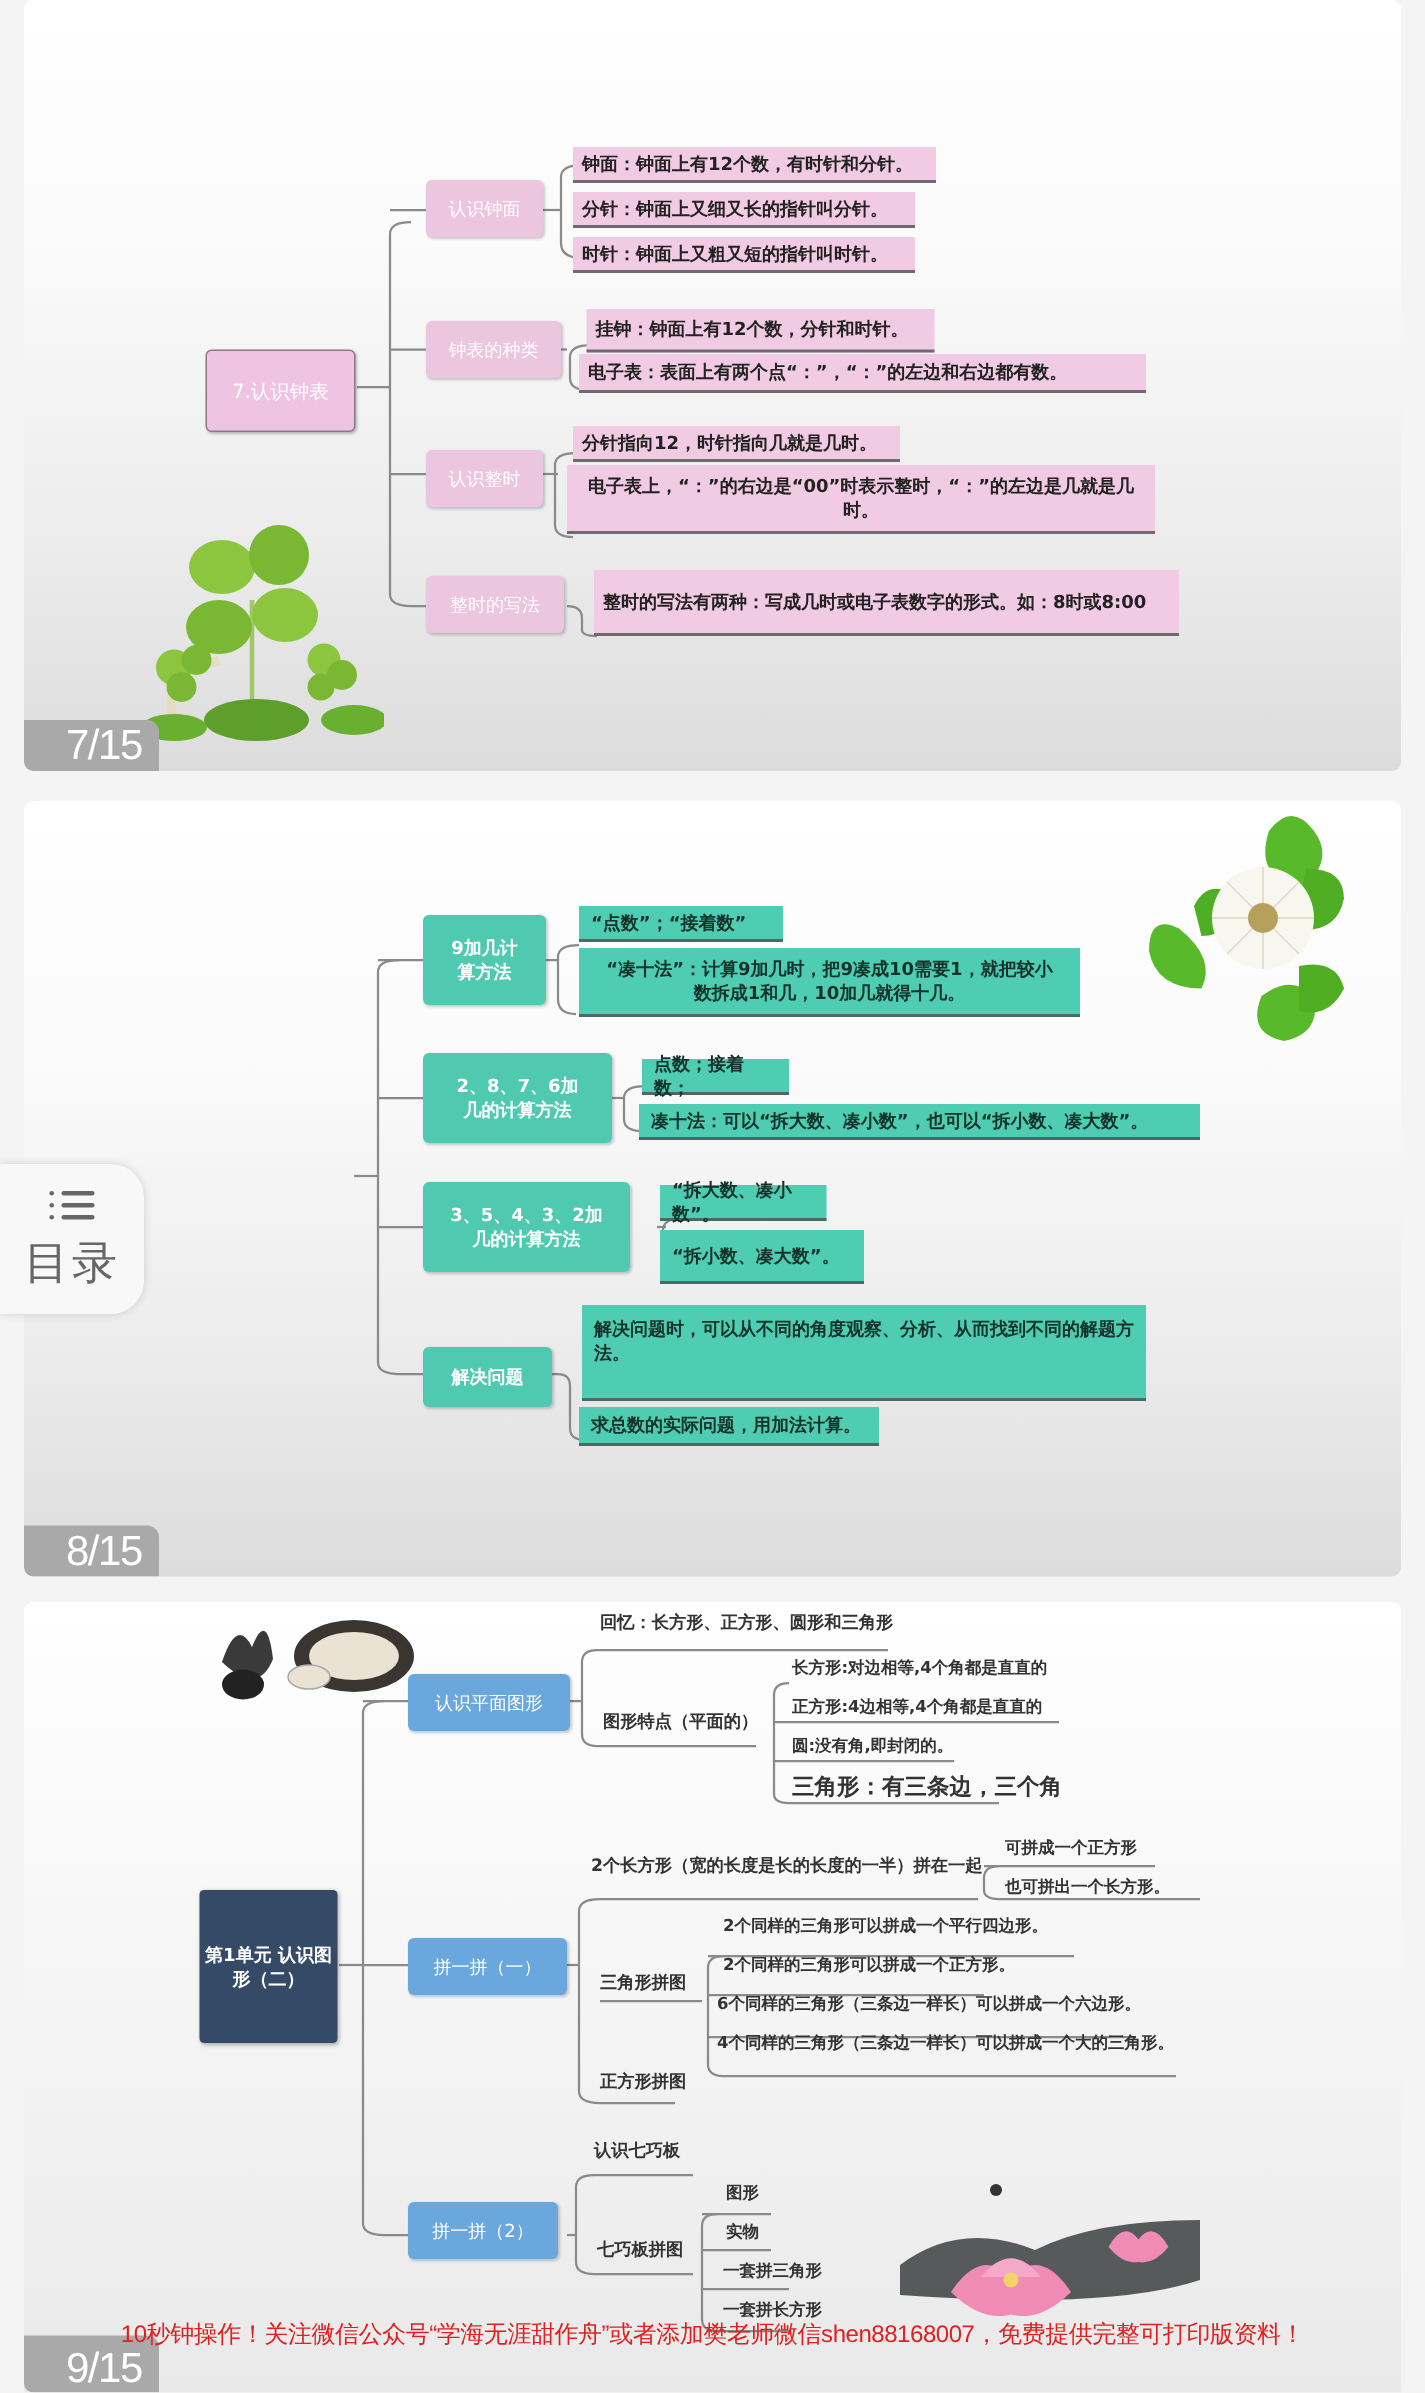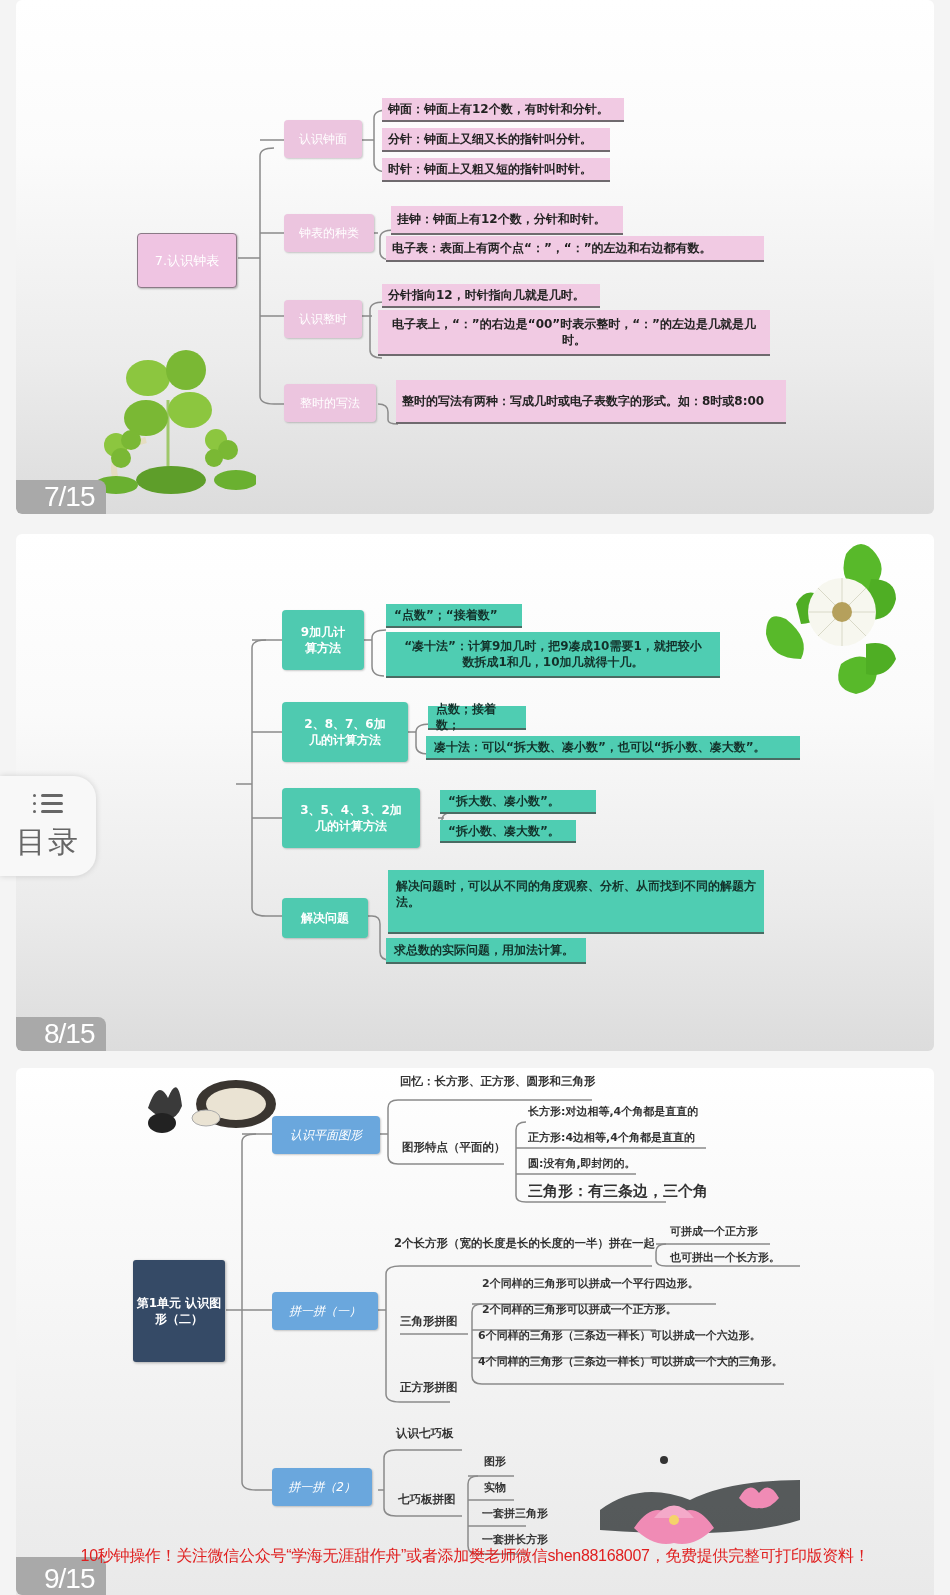--- a/index.html
+++ b/index.html
@@ -17,21 +17,21 @@
   .node { position: absolute; display: flex; align-items: center; justify-content: center; text-align: center; border-radius: 4px; }
   .pink-root { background: #efc4e2; border: 1px solid #8a7a86; color: #fff; font-size: 13px; box-shadow: 1px 1px 2px rgba(0,0,0,.25); }
   .pink-mid { background: #ecc5df; color: #fff; font-size: 12px; box-shadow: 1px 1px 2px rgba(0,0,0,.2); }
   .pink-leaf { position: absolute; background: #f1cae3; color: #222; font-size: 12px; font-weight: bold; padding: 0 6px; display: flex; align-items: center; border-bottom: 2px solid #6f6a6e; }
 
   .teal-root { background: #4ecdb0; border: 1px solid #3a8f7e; color: #fff; font-size: 12px; box-shadow: 1px 1px 2px rgba(0,0,0,.25); }
   .teal-mid { background: #4fcab0; color: #fff; font-size: 12px; font-weight: bold; box-shadow: 1px 1px 2px rgba(0,0,0,.2); line-height: 16px; }
   .teal-leaf { position: absolute; background: #4fcdb2; color: #13322b; font-size: 12px; font-weight: bold; padding: 0 8px; display: flex; align-items: center; border-bottom: 2px solid #4a6b63; line-height: 16px; }
 
   .navy-root { background: #354a66; color: #fff; font-size: 12px; font-weight: bold; line-height: 16px; border-radius: 3px; box-shadow: 1px 1px 3px rgba(0,0,0,.3); }
-  .blue-mid { background: #6aa7dd; color: #fff; font-size: 12px; box-shadow: 1px 1px 2px rgba(0,0,0,.2); font-style: italic; }
+  .blue-mid { background: #6aa7dd; color: #fff; font-size: 12px; box-shadow: 1px 1px 2px rgba(0,0,0,.2); }
   .txt { position: absolute; color: #333; font-size: 11.5px; font-weight: bold; white-space: nowrap; padding: 0 4px 3px 4px; border-bottom: 1.5px solid #8b8b8b; }
   .txt.nb { border-bottom: none; }
 
   svg.lines { position: absolute; left: 0; top: 0; pointer-events: none; }
   svg.lines path { fill: none; stroke: #8a8a8a; stroke-width: 1.5; }
 
   .toc { position: absolute; left: 0; top: 776px; width: 96px; height: 100px; background: #f8f8f8; border-radius: 0 22px 22px 0; box-shadow: 0 0 6px rgba(0,0,0,.15); display: flex; flex-direction: column; align-items: center; justify-content: center; }
   .toc-lines { width: 30px; }
   .toc-lines div { height: 3px; background: #666; margin: 5px 0 5px 8px; position: relative; border-radius: 2px; }
   .toc-lines div::before { content: ""; position: absolute; left: -8px; top: 0; width: 3px; height: 3px; background: #666; border-radius: 50%; }
@@ -154,24 +154,24 @@
   <div class="teal-leaf" style="left:412px;top:172px;width:98px;height:24px">
       <span>点数；接着数；</span>
     </div>
   <div class="teal-leaf" style="left:410px;top:202px;width:374px;height:24px">
       <span>凑十法：可以“拆大数、凑小数”，也可以“拆小数、凑大数”。</span>
     </div>
 
   <div class="node teal-mid" style="left:266px;top:254px;width:138px;height:60px;padding:0 18px">
       <span>3、5、4、3、2加几的计算方法</span>
     </div>
-  <div class="teal-leaf" style="left:424px;top:256px;width:156px;height:24px">
+  <div class="teal-leaf" style="left:424px;top:256px;width:111px;height:24px">
       <span>“拆大数、凑小数”。</span>
     </div>
-  <div class="teal-leaf" style="left:424px;top:286px;width:136px;height:23px">
+  <div class="teal-leaf" style="left:424px;top:286px;width:136px;height:36px">
       <span>“拆小数、凑大数”。</span>
     </div>
 
   <div class="node teal-mid" style="left:266px;top:364px;width:86px;height:40px">
       <span>解决问题</span>
     </div>
   <div class="teal-leaf" style="left:372px;top:336px;width:376px;height:64px;align-items:flex-start;padding-top:8px">
       <span>解决问题时，可以从不同的角度观察、分析、从而找到不同的解题方法。</span>
     </div>
   <div class="teal-leaf" style="left:370px;top:404px;width:200px;height:26px">

